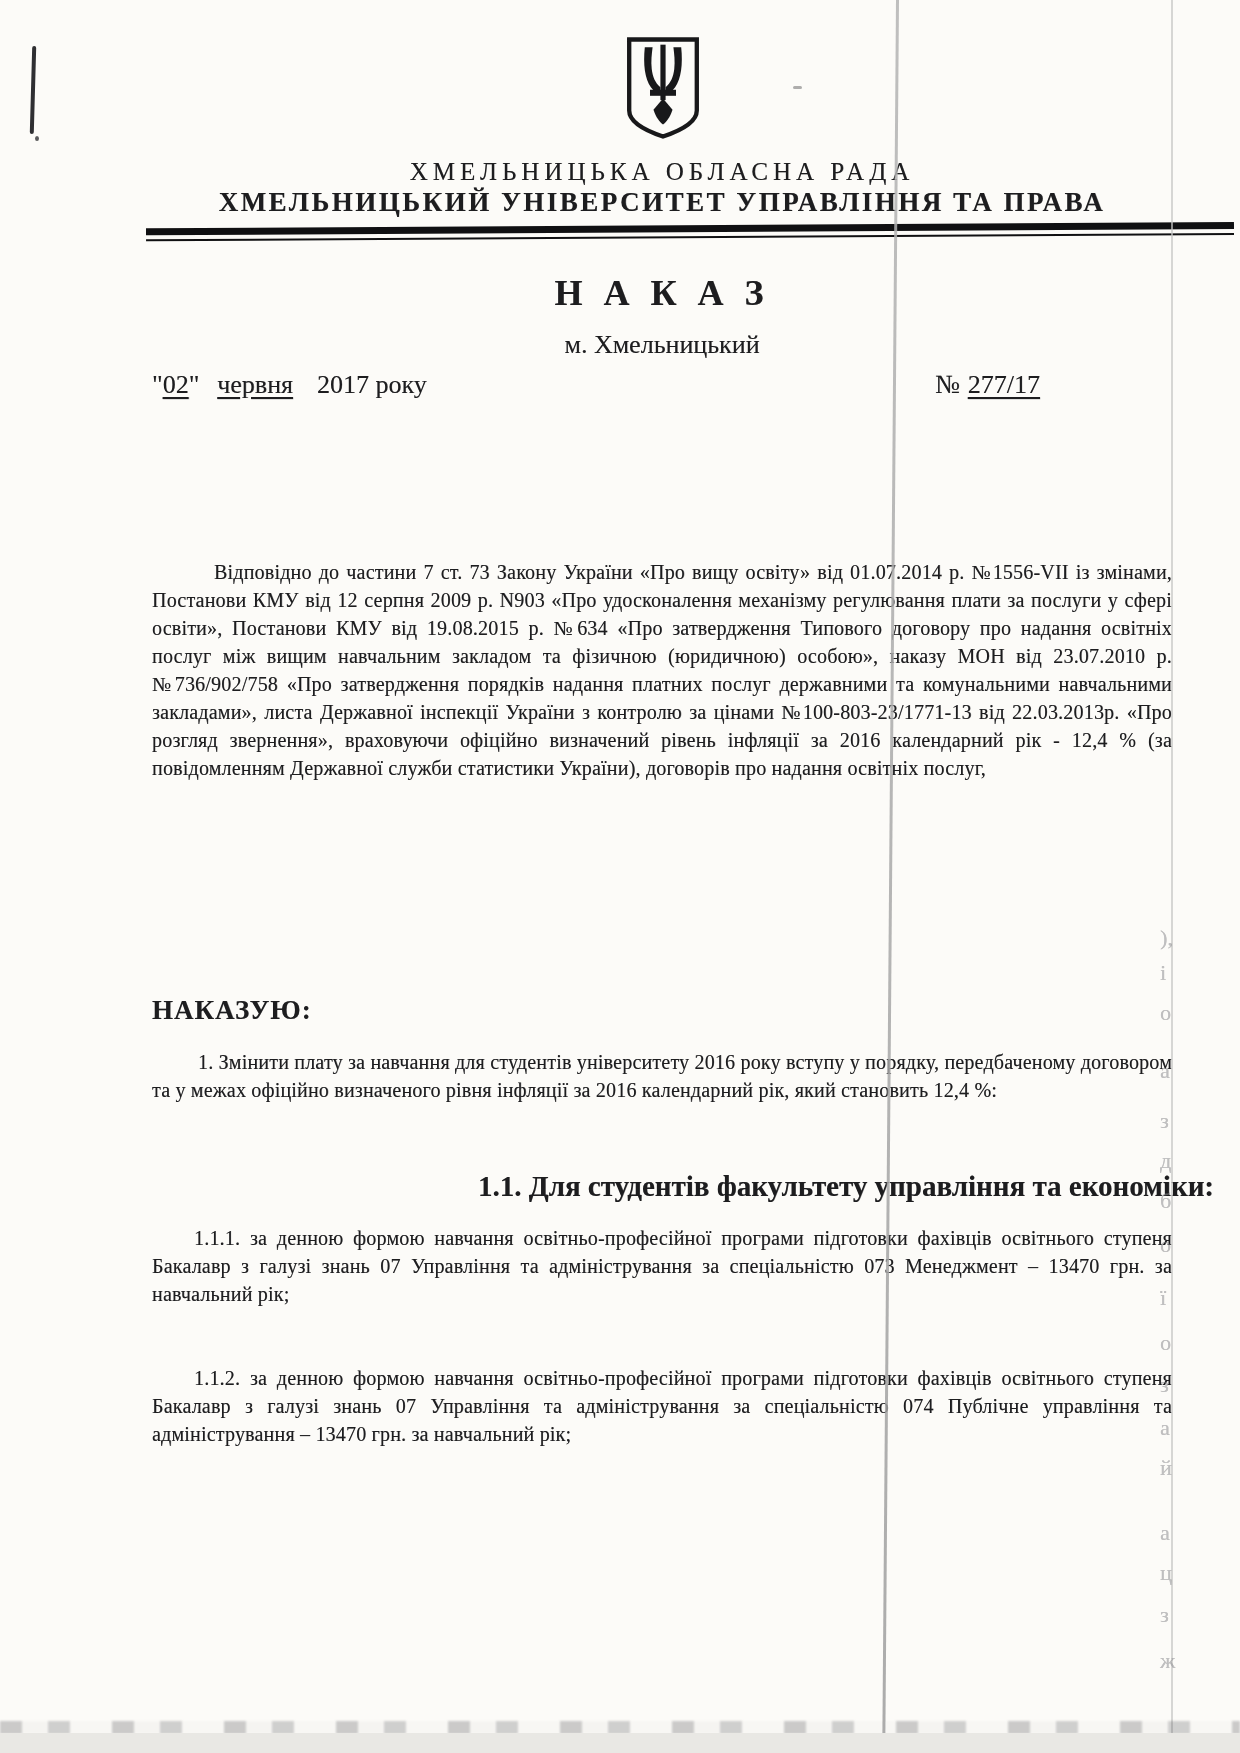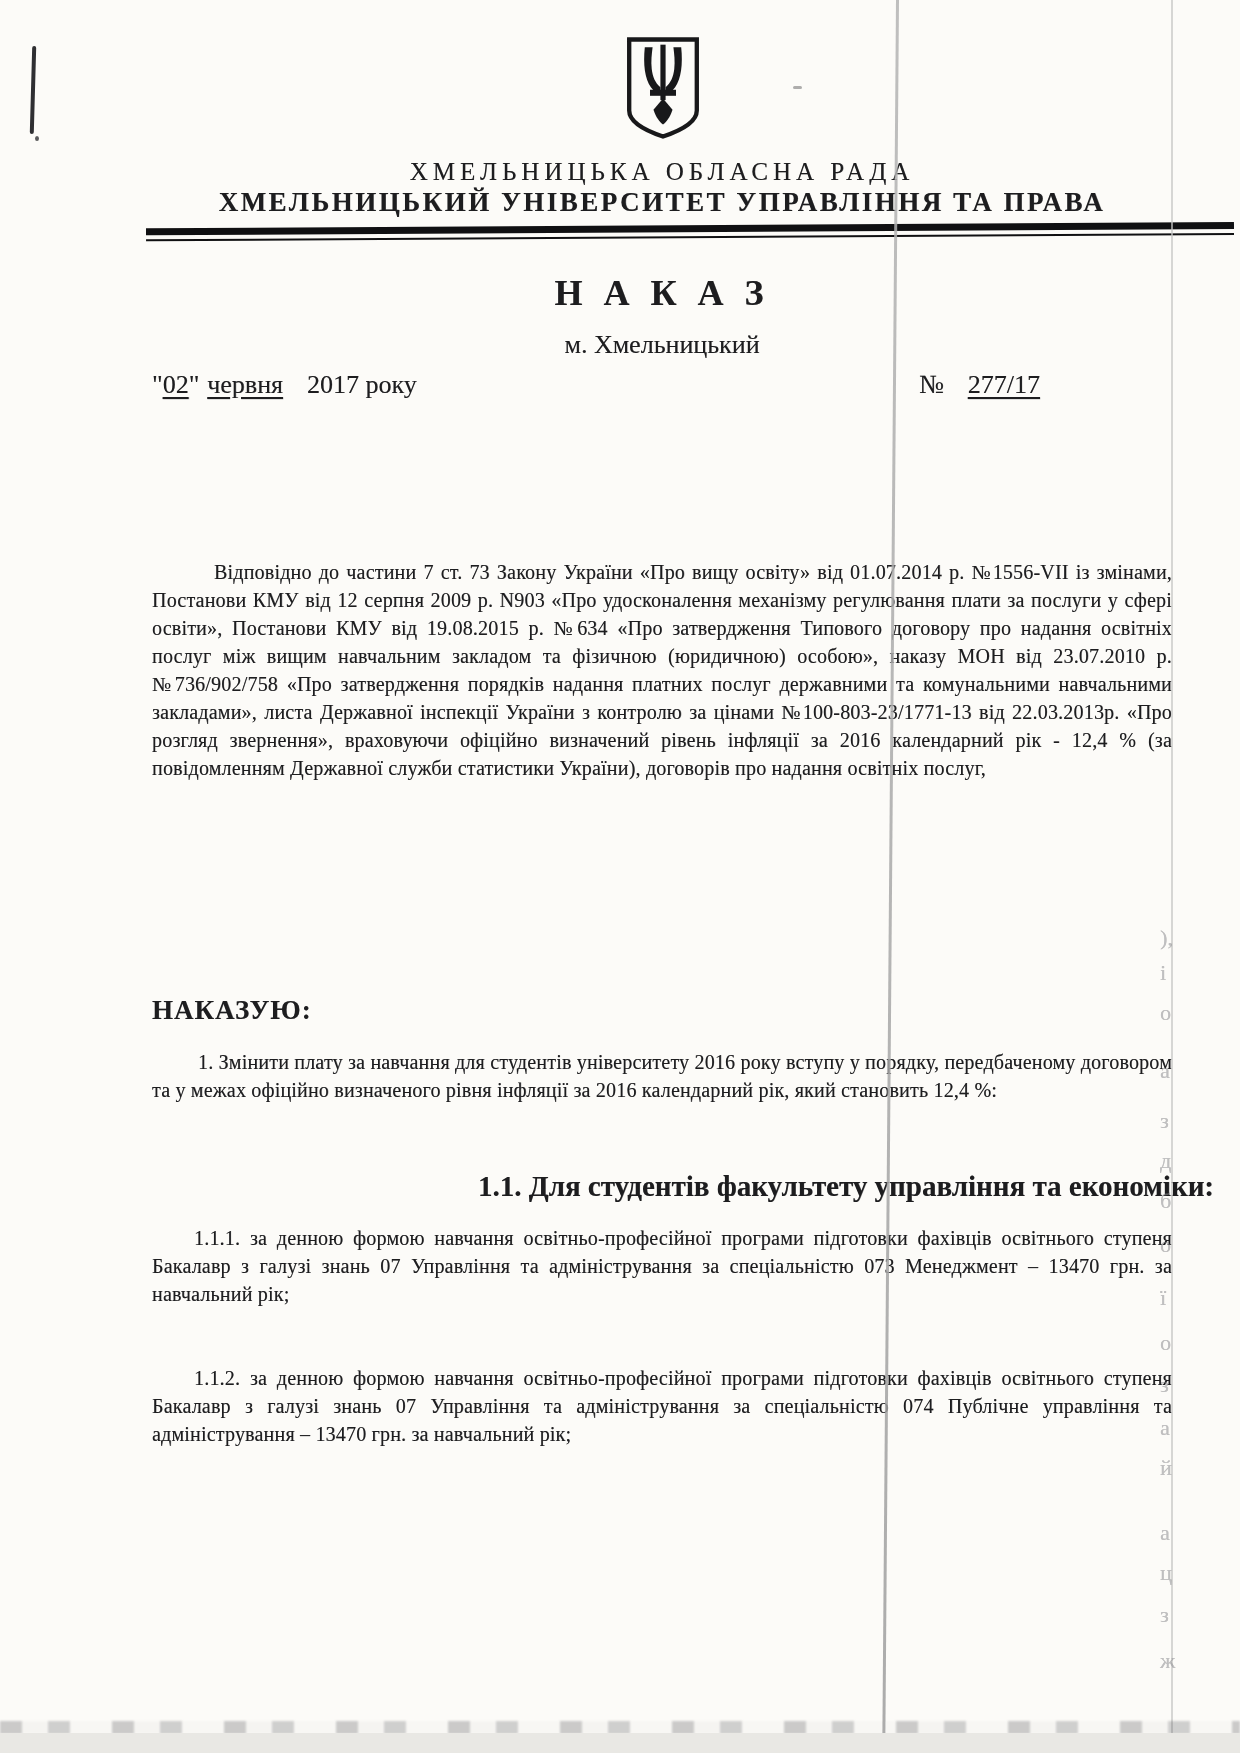--- a/index.html
+++ b/index.html
@@ -20,24 +20,24 @@
   #header-rule { top:222px; left:146px; width:1088px;
     transform:rotate(-0.33deg); transform-origin:100% 50%; }
   #header-rule .thick { height:7px; background:#101012; }
   #header-rule .thin  { height:2.5px; background:#101012; margin-top:3.5px; }
 
   #doc-title { top:272px; font-size:36px; font-weight:bold; letter-spacing:6px; }
   #doc-city  { top:330px; font-size:26px; }
 
   #date-row { top:370px; font-size:26px; }
   #date-left { position:absolute; left:0; }
-  #date-left .gap1 { margin-left:8px; }
+  #date-left .gap1 { margin-left:18px; }
   #date-left .gap2 { margin-left:24px; }
   #doc-number { position:absolute; right:132px; }
-  #doc-number .u { margin-left:24px; }
+  #doc-number .u { margin-left:8px; }
 
   #subject { top:437px; font-size:26px; font-weight:bold; line-height:35px; }
 
   .body-par { font-size:20px; line-height:28px; text-align:justify;
     text-indent:62px; letter-spacing:0.2px; margin:0; }
   #intro { top:558px; }
   #resolve-word { top:995px; font-size:27px; font-weight:bold; letter-spacing:1px; }
   #clause-1 { top:1048px; text-indent:46px; }
   #clause-1-1 { top:1170px; font-size:29px; font-weight:bold; padding-left:42px;text-align:right; }
   #subclause-0 { top:1224px; text-indent:42px; }

